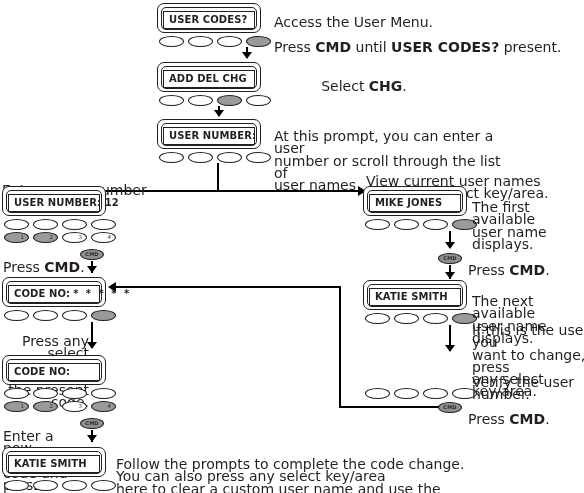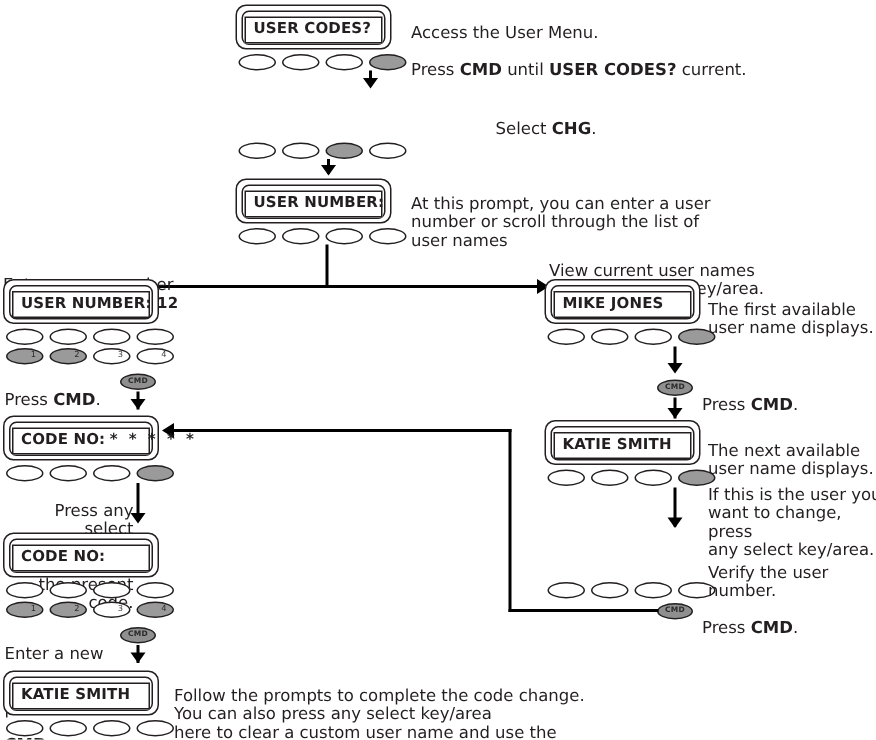--- a/index.html
+++ b/index.html
@@ -80,21 +80,21 @@
     border-radius:50%;
     background:#8f8f8f;
     box-sizing:border-box;
     display:flex;align-items:center;justify-content:center;
   }
   .cmd span{font-size:5px;font-weight:bold;color:#2a2a2a;letter-spacing:.2px;line-height:1;}
 
   
   .note{
     position:absolute;
-    font-size:11px;
+    font-size:14px;
     line-height:12.2px;
     color:#231f20;
     white-space:pre-line;
   }
   .note b{font-weight:bold;}
 
   
   .ln{position:absolute;background:#000;}
   .vl{width:2px;}
   .hl{height:2px;}
@@ -116,26 +116,33 @@
     </div>
   </div>
   <div class="keyrow" style="left:159px;top:36px;">
     <div class="key"></div>
     <div class="key"></div>
     <div class="key"></div>
     <div class="key sel"></div>
   </div>
   <div class="note" style="left:274px;top:4px;width:300px;">
     <span>Access the User Menu.</span><br>
-    <span>Press </span><b>CMD</b><span> until </span><b>USER CODES?</b><span> current.</span>
+    <span>Press </span><b>CMD</b><span> until </span><b>USER CODES?</b><span> present.</span>
   </div>
 
   <div class="ln vl" style="left:246px;top:47px;height:10px;"></div>
   <div class="arw down" style="left:242px;top:52px;"></div>
 
+  <div class="kp" style="left:157px;top:62px;width:104px;">
+    <div class="case">
+      <div class="lcd">
+        <span class="lcdtext">ADD  DEL  CHG</span>
+      </div>
+    </div>
+  </div>
   <div class="keyrow" style="left:159px;top:95px;">
     <div class="key"></div>
     <div class="key"></div>
     <div class="key sel"></div>
     <div class="key"></div>
   </div>
   <div class="note" style="left:274px;top:68px;width:180px;text-align:center;">
     <span>Select </span><b>CHG</b><span>.</span>
   </div>
 

